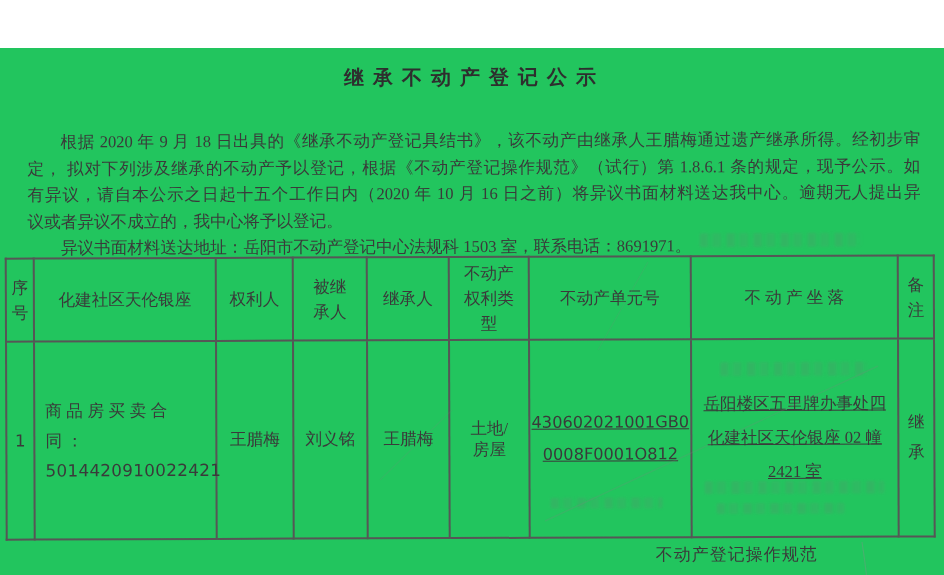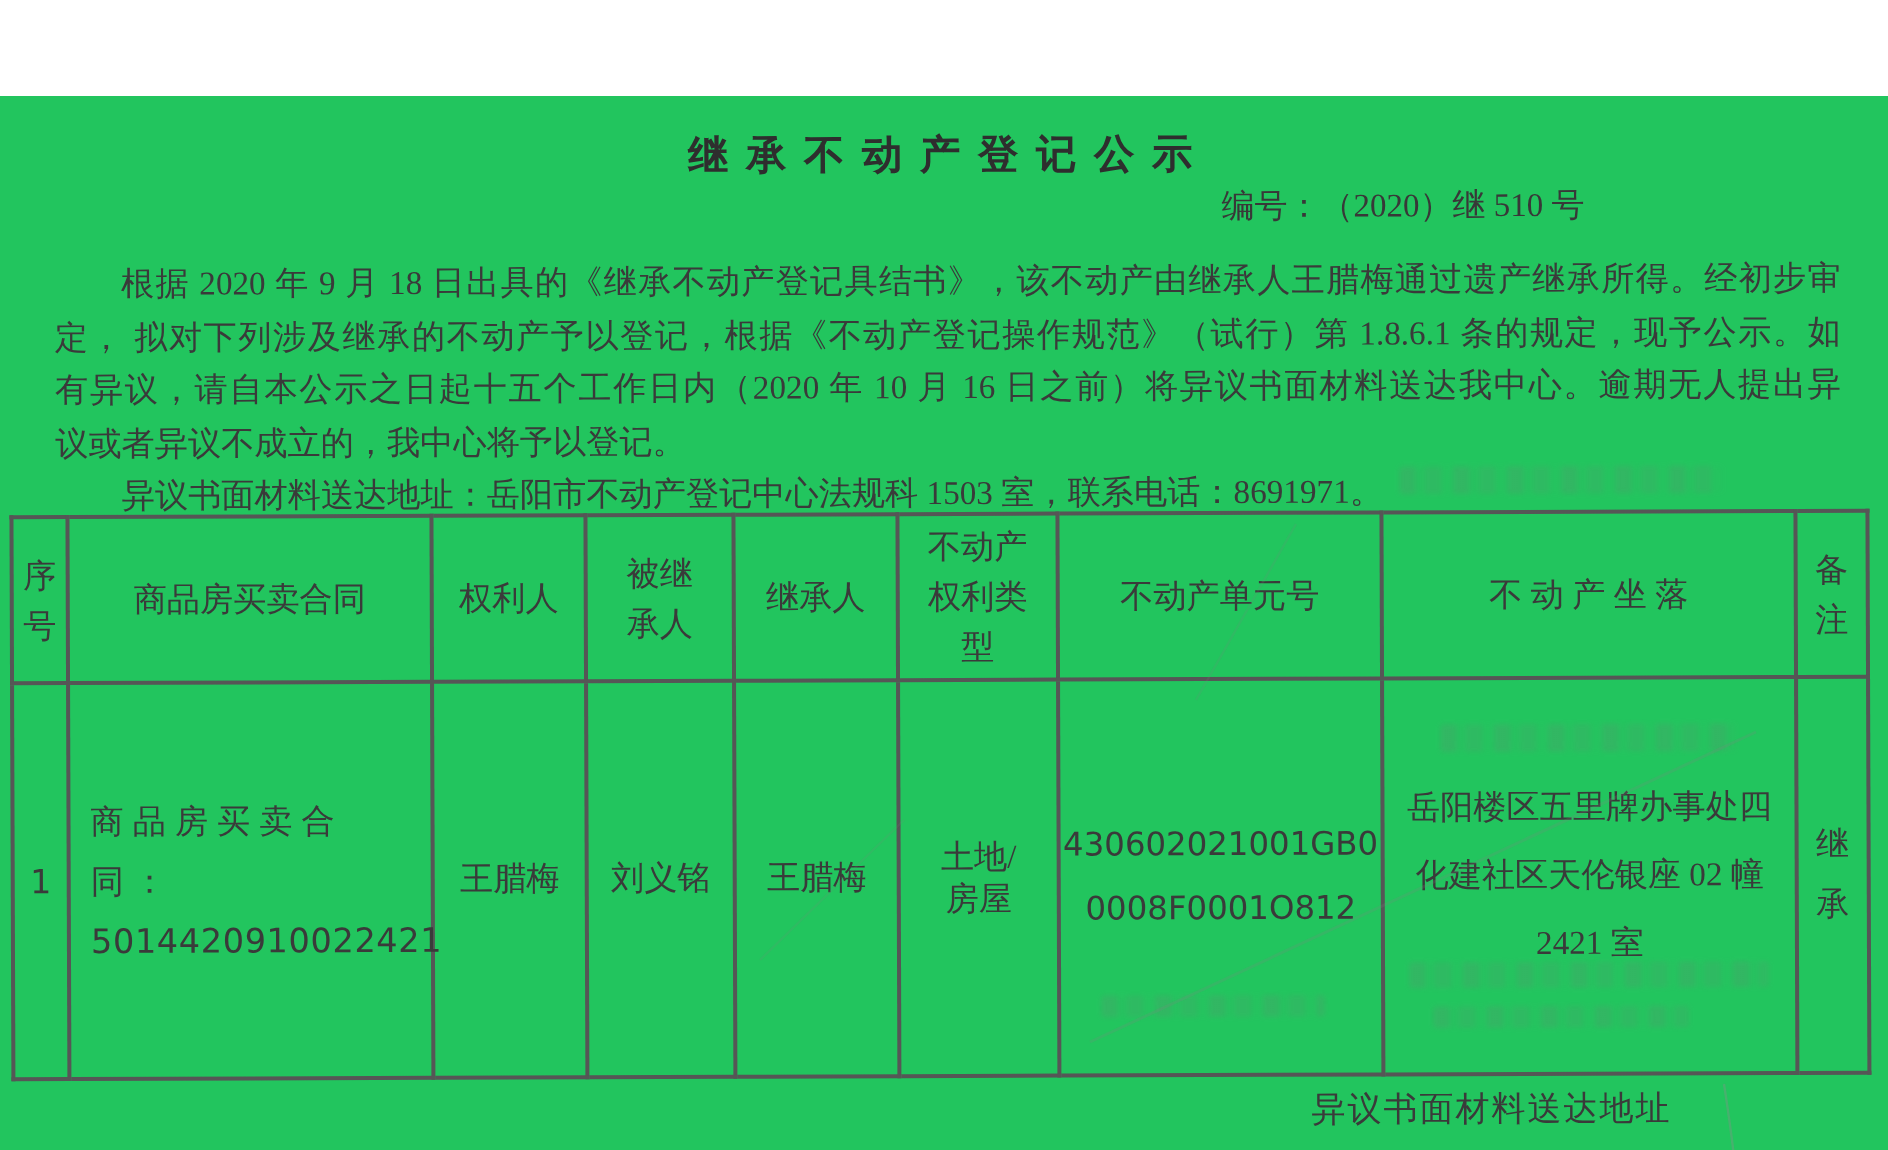--- a/index.html
+++ b/index.html
@@ -42,21 +42,21 @@
 
   .sans { font-family:"DejaVu Sans","Liberation Sans",sans-serif; }
 
   td.cert-cell { text-align:left; padding:17px 10px; }
   .cert-l1 { letter-spacing:4.5px; line-height:30px; }
   .cert-l2 { font-family:"DejaVu Sans","Liberation Sans",sans-serif; font-size:16.8px; letter-spacing:.3px; line-height:28px; }
   .rtype { line-height:21px; }
   .unit  { font-family:"DejaVu Sans","Liberation Sans",sans-serif; font-size:16.2px; line-height:32px; }
   .loc   { line-height:34px; }
   .remark-wrap { width:1.1em; margin:0 auto; line-height:30px; word-break:break-all;text-align:center; }
-  td.loc-cell, td.unit-cell { position:relative; }
+  td.loc-cell, td.unit-cell { position:relative;text-decoration:underline; }
 
   .org      { position:absolute; top:496px; left:655px; font-size:17px; letter-spacing:1px; white-space:nowrap; }
   .date     { position:absolute; top:538px; left:617px; font-size:16.5px; white-space:nowrap; }
   .acceptor { position:absolute; top:546px; left:28px;  font-size:16.5px; white-space:nowrap; }
 
   .ghost {
     position:absolute; pointer-events:none; border-radius:2px;
     background:repeating-linear-gradient(90deg,
       rgba(120,120,120,.18) 0 8px, rgba(120,120,120,.05) 8px 13px,
       rgba(120,120,120,.14) 13px 21px, rgba(120,120,120,.03) 21px 27px);
@@ -69,21 +69,20 @@
     filter:blur(.4px);
   }
 </style>
 </head>
 <body>
 
 <div class="page">
   <div class="sheet">
 
     <div class="title">继 承 不 动 产 登 记 公 示</div>
-    <div class="docno">编号：（2020）继 510 号</div>
 
     <div class="para">
       <div class="line fill indent">根据 2020 年 9 月 18 日出具的《继承不动产登记具结书》，该不动产由继承人王腊梅通过遗产继承所得。经初步审</div>
       <div class="line fill">定， 拟对下列涉及继承的不动产予以登记，根据《不动产登记操作规范》（试行）第 1.8.6.1 条的规定，现予公示。如</div>
       <div class="line fill">有异议，请自本公示之日起十五个工作日内（2020 年 10 月 16 日之前）将异议书面材料送达我中心。逾期无人提出异</div>
       <div class="line">议或者异议不成立的，我中心将予以登记。</div>
       <div class="line indent">异议书面材料送达地址：岳阳市不动产登记中心法规科 1503 室，联系电话：8691971。</div>
     </div>
 
     <table class="notice-table">
@@ -98,21 +97,21 @@
           <col style="width:207px">
           <col style="width:36px">
       </colgroup>
       <thead>
         <tr>
           <th>
               <div class="pre">序
 号</div>
             </th>
           <th>
-              <div class="pre">商品房买卖合同</div>
+              <div class="pre">化建社区天伦银座</div>
             </th>
           <th>
               <div class="pre">权利人</div>
             </th>
           <th>
               <div class="pre">被继
 承人</div>
             </th>
           <th>
               <div class="pre">继承人</div>
@@ -161,21 +160,21 @@
             <div class="ghost" style="left:12px; bottom:42px; width:180px; height:13px;"></div>
             <div class="ghost" style="left:24px; bottom:22px; width:128px; height:11px;"></div>
           </td>
           <td>
               <div class="remark-wrap">继承</div>
             </td>
         </tr>
       </tbody>
     </table>
 
-    <div class="org">异议书面材料送达地址</div>
+    <div class="org">不动产登记操作规范</div>
 
     <div class="ghost" style="left:700px; top:186px; width:162px; height:14px;"></div>
   </div>
 
   <svg class="creases" width="944" height="575" viewBox="0 0 944 575">
     <line x1="545" y1="473" x2="878" y2="318" stroke="rgba(130,130,130,0.20)" stroke-width="1.5"></line>
     <line x1="648" y1="214" x2="598" y2="302" stroke="rgba(130,130,130,0.15)" stroke-width="1.2"></line>
     <line x1="380" y1="432" x2="452" y2="362" stroke="rgba(130,130,130,0.14)" stroke-width="1.2"></line>
     <path d="M862,494 C866,520 870,548 869,575" fill="none" stroke="rgba(140,140,140,0.35)" stroke-width="1.2"></path>
   </svg>

